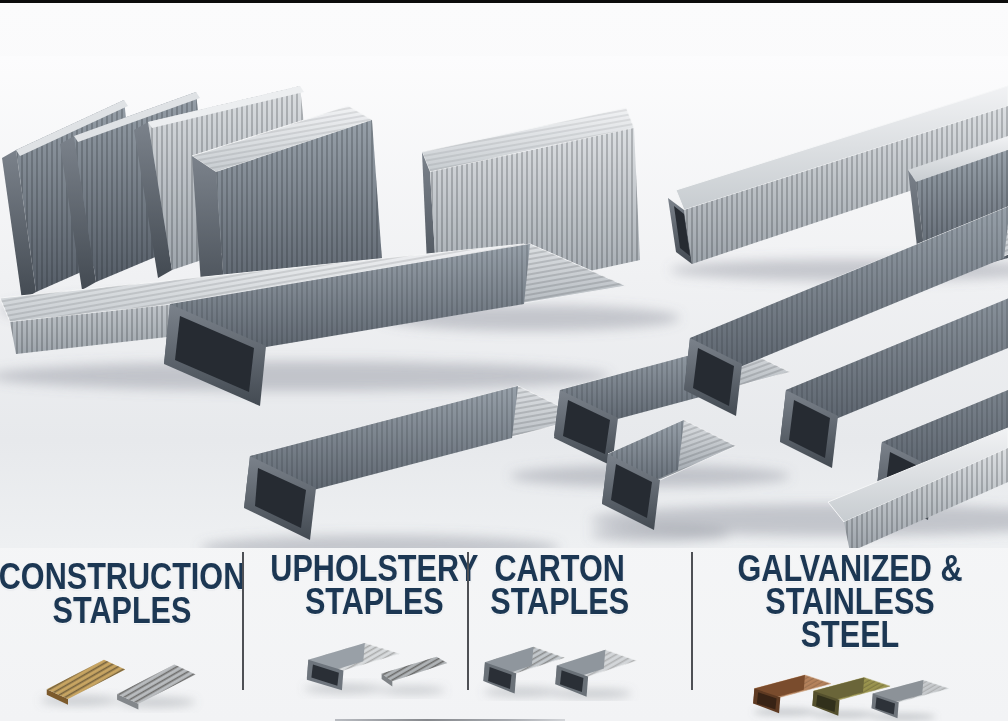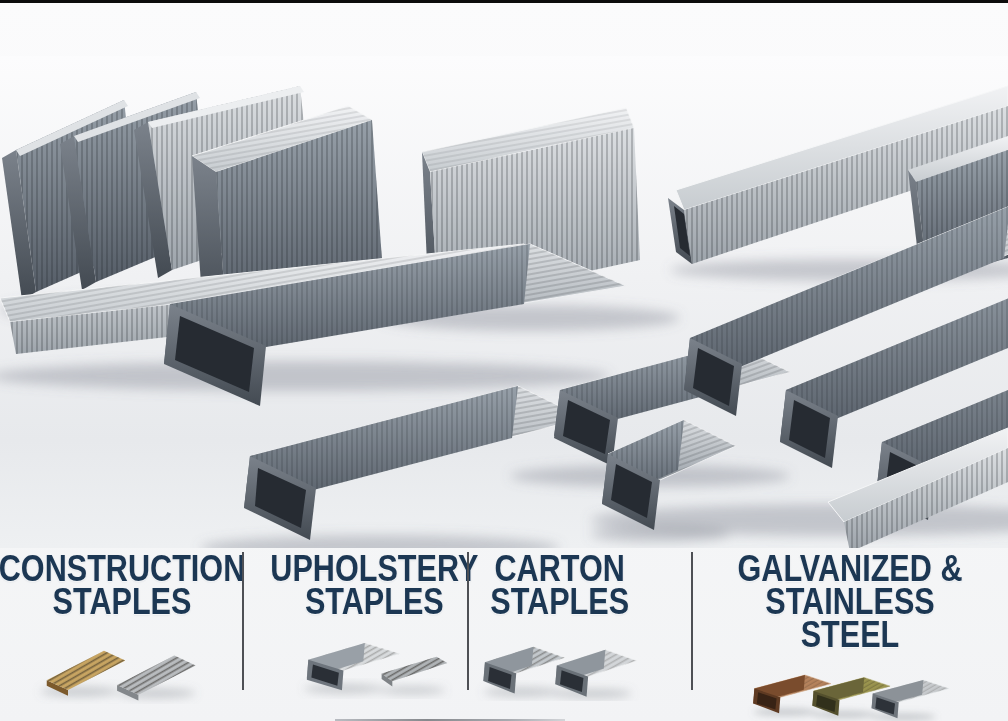--- a/index.html
+++ b/index.html
@@ -17,21 +17,21 @@
     font-size:34px;font-weight:700;letter-spacing:1px;line-height:1.3;
     color:#8f5d24;
     transform:scaleX(.92);transform-origin:center;
     text-shadow:0 -1px 0 rgba(205,150,80,.55), 0 1px 1px rgba(62,32,4,.45), 0 2px 5px rgba(120,120,120,.25);
     white-space:nowrap;
   }
   .hero{position:absolute;top:56px;left:0;width:1008px;height:492px;overflow:hidden;}
   .hero svg{display:block;}
   .categories{position:absolute;top:548px;left:0;width:1008px;height:173px;}
   .category{position:absolute;top:0;height:100%;display:flex;flex-direction:column;align-items:center;}
-  .cat1{left:0;width:243px;} .cat2{left:243px;width:248px;padding-left:7px;}
+  .cat1{left:0;width:243px;justify-content:center;} .cat2{left:243px;width:248px;padding-left:7px;}
   .cat3{left:468px;width:183px;} .cat4{left:692px;width:316px;}
   .cat-label{
     margin:4px 0 0;font-size:36px;font-weight:700;line-height:.92;
     color:#1c3753;text-align:center;white-space:pre-line;
     transform:scaleX(.85);transform-origin:center top;
     text-shadow:0 1px 1px rgba(255,255,255,.8), 0 1px 2px rgba(40,60,90,.18);
   }
   .thumb{margin-top:8px;}
   .divider{position:absolute;top:4px;width:2px;height:138px;background:#4e5055;}
   .d1{left:242px;} .d2{left:467px;} .d3{left:691px;}

